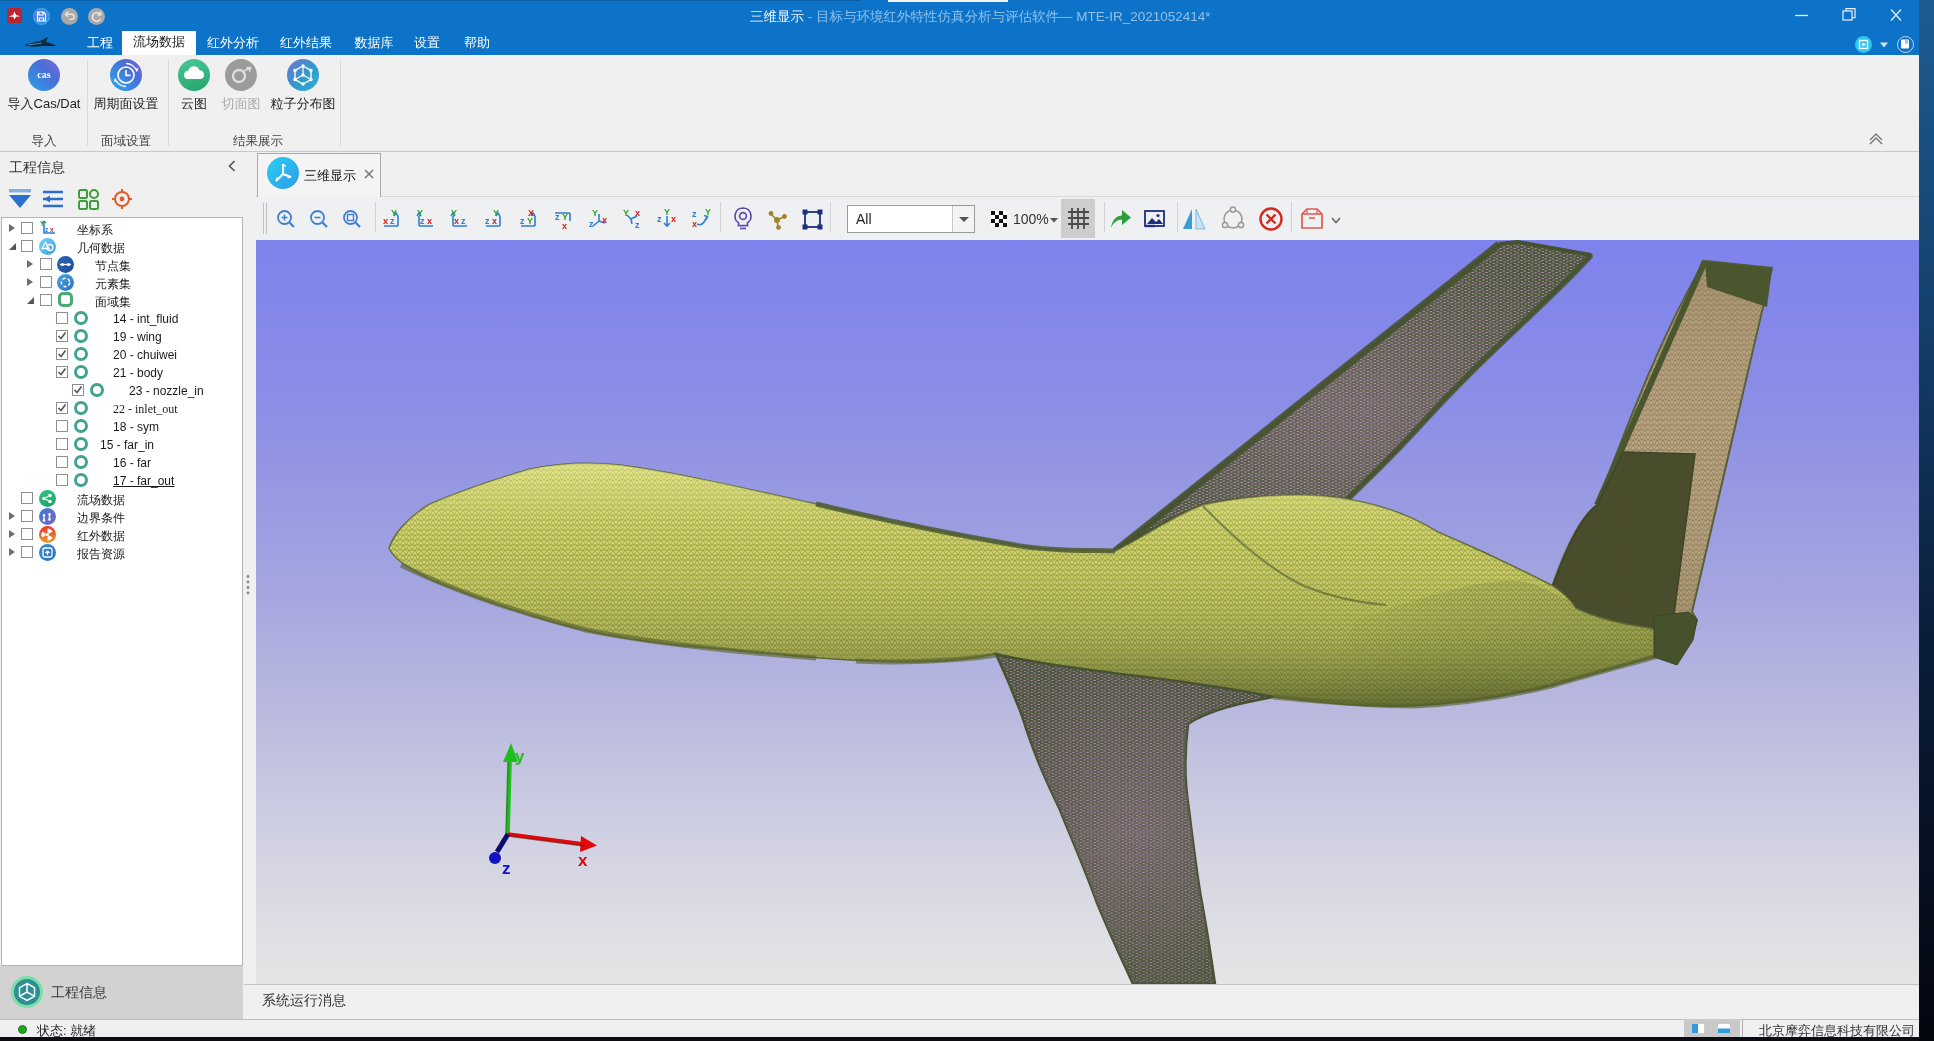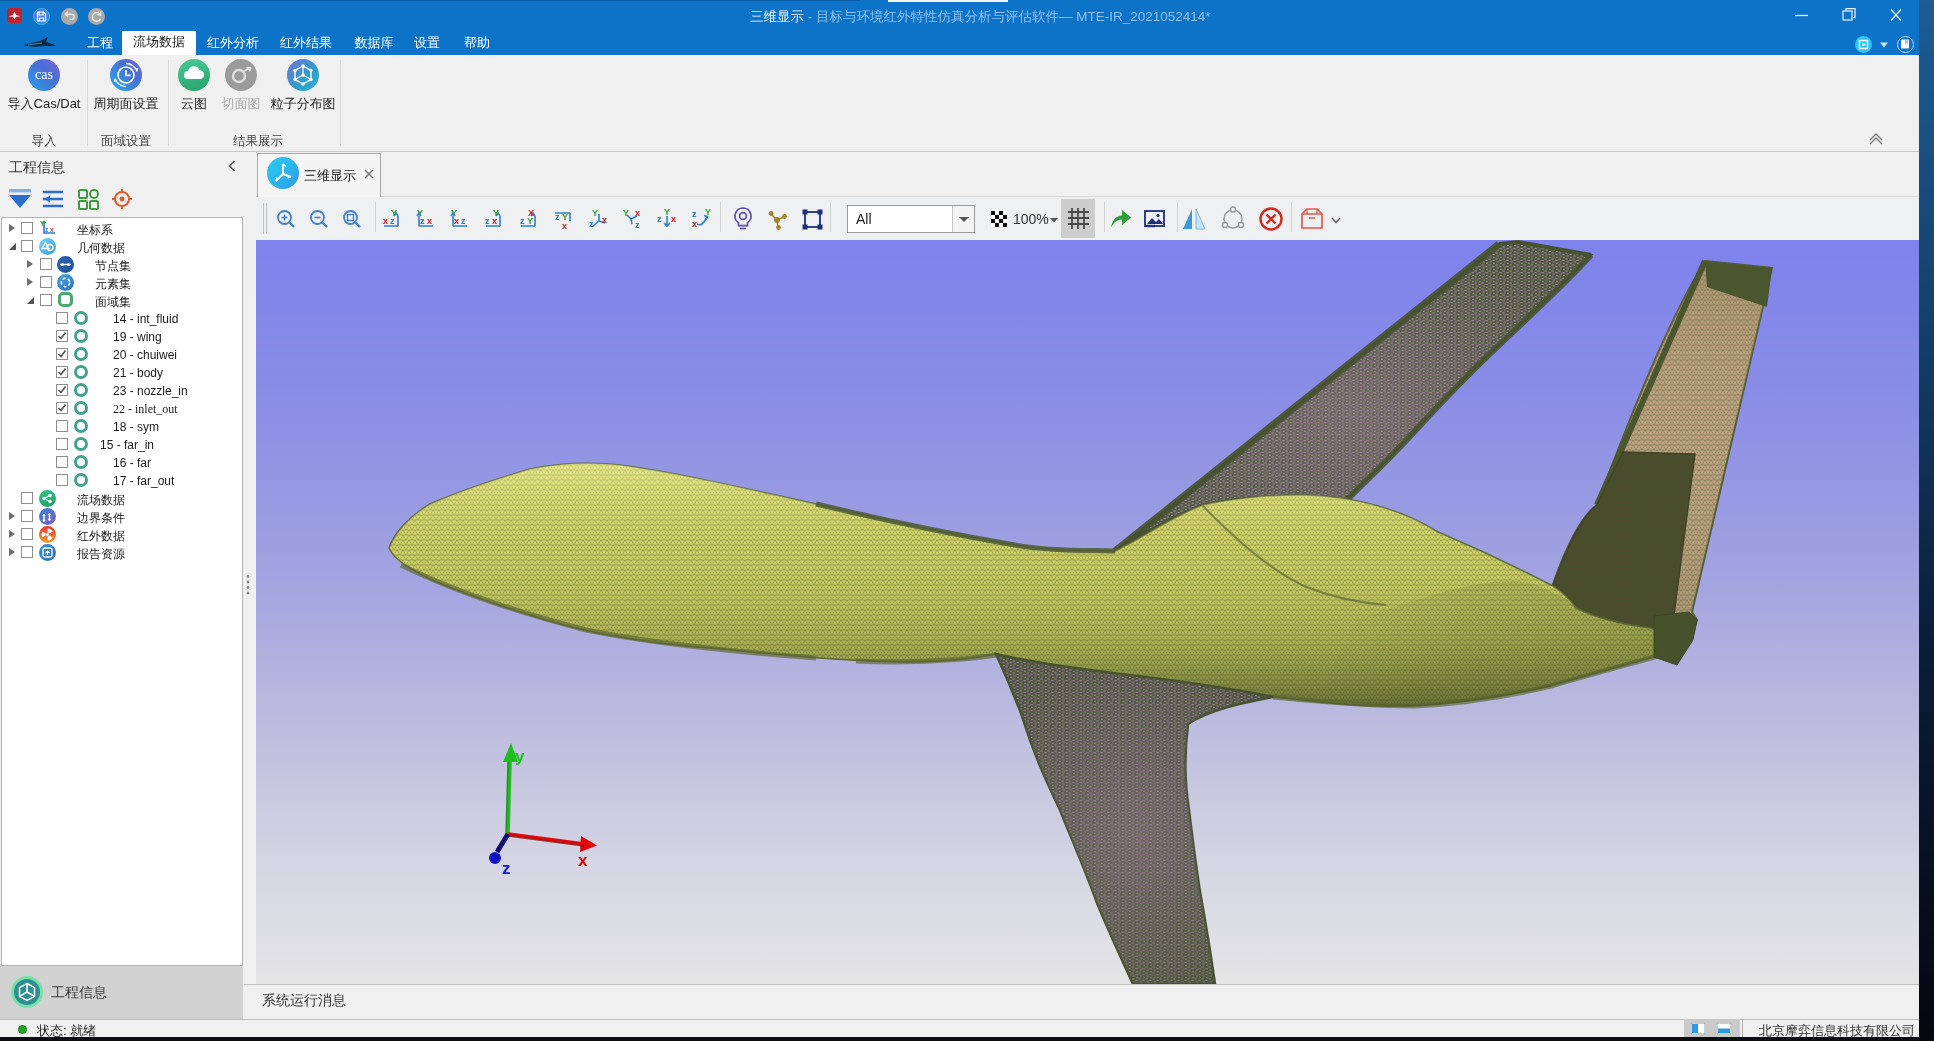--- a/index.html
+++ b/index.html
@@ -72,21 +72,21 @@
 </svg>
 <div class="menutab sel" style="left:122px;width:74px;">流场数据</div>
 <div class="menutab" style="left:78px;width:44px;">工程</div>
 <div class="menutab" style="left:206px;width:54px;">红外分析</div>
 <div class="menutab" style="left:279px;width:54px;">红外结果</div>
 <div class="menutab" style="left:353px;width:42px;">数据库</div>
 <div class="menutab" style="left:414px;width:26px;">设置</div>
 <div class="menutab" style="left:464px;width:26px;">帮助</div>
 <div class="abs ribbon"></div>
 <div class="abs ricon" style="left:28px;top:59px;background:linear-gradient(45deg,#2f94e4 15%,#4a6ed6 60%,#7a68d8 95%);">
-<div style="color:#fff;font-family:'Liberation Serif',serif;font-weight:normal;font-size:14px;text-align:center;line-height:32px;">cas</div>
+<div style="color:#fff;font-family:'Liberation Serif',serif;font-weight:bold;font-size:10px;text-align:center;line-height:32px;">cas</div>
   </div>
 <div class="rlabel" style="left:-26px;">导入Cas/Dat</div>
 <div class="abs ricon" style="left:110px;top:59px;background:linear-gradient(45deg,#2f9ce8 15%,#4a6ed6 65%,#7a68d8 95%);">
 <svg width="32" height="32" viewBox="0 0 32 32">
       <circle cx="16" cy="16" r="8" fill="none" stroke="#fff" stroke-width="1.6"></circle>
 <path d="M16,11 v5.4 h4.6" fill="none" stroke="#fff" stroke-width="1.6"></path>
 <path d="M16,4.5 a11.5,11.5 0 0 1 11,8" fill="none" stroke="#fff" stroke-width="1.3"></path>
 <path d="M16,27.5 a11.5,11.5 0 0 1 -11,-8" fill="none" stroke="#fff" stroke-width="1.3"></path>
 <path d="M25.5,9.5 l1.8,2.8 l1,-3" fill="#fff" stroke="none"></path>
       <path d="M6.5,22.5 l-1.8,-2.8 l-1,3" fill="#fff" stroke="none"></path>
@@ -227,21 +227,21 @@
   </div>
 <div class="trow" style="left:0;top:363px;width:242px;">
     <div class="cb" style="left:56px;">
       <svg width="10" height="10" viewBox="0 0 10 10" style="position:absolute;left:0px;top:0px;">
         <path d="M1.5,5 L4,7.5 L8.5,1.5" stroke="#555" stroke-width="1.6" fill="none"></path>
       </svg>
     </div>
     <div class="ring" style="left:74px;"></div>
     <div class="ttext" style="left:113px;">21 - body</div>
   </div>
-<div class="trow" style="left:0;top:381px;width:222px;text-decoration:underline;">
+<div class="trow" style="left:16px;top:381px;width:222px;text-decoration:underline;">
     <div class="cb" style="left:56px;">
       <svg width="10" height="10" viewBox="0 0 10 10" style="position:absolute;left:0px;top:0px;">
         <path d="M1.5,5 L4,7.5 L8.5,1.5" stroke="#555" stroke-width="1.6" fill="none"></path>
       </svg>
     </div>
     <div class="ring" style="left:74px;"></div>
     <div class="ttext" style="left:113px;">23 - nozzle_in</div>
   </div>
 <div class="trow" style="left:0;top:399px;width:242px;font-family:Liberation Serif, serif;">
     <div class="cb" style="left:56px;">
@@ -263,21 +263,21 @@
     <div class="ttext" style="left:100px;">15 - far_in</div>
   </div>
 <div class="trow" style="left:0;top:453px;width:242px;">
     <div class="cb" style="left:56px;"></div>
     <div class="ring" style="left:74px;"></div>
     <div class="ttext" style="left:113px;">16 - far</div>
   </div>
 <div class="trow" style="left:0;top:471px;width:242px;">
     <div class="cb" style="left:56px;"></div>
     <div class="ring" style="left:74px;"></div>
-    <div class="ttext" style="left:113px;">17 - far_out</div>
+    <div class="ttext" style="left:113px;text-decoration:underline;">17 - far_out</div>
   </div>
 <div class="trow" style="left:0;top:489px;width:242px;">
     <div class="cb" style="left:21px;"></div>
     <div class="abs tico" style="left:39px;top:1px;background:linear-gradient(160deg,#2fc48a,#1f9e62);">
    <svg width="17" height="17" viewBox="0 0 17 17">
         <circle cx="11" cy="5.5" r="1.8" fill="#fff"></circle>
         <circle cx="5" cy="8.5" r="1.8" fill="#fff"></circle>
         <circle cx="11" cy="11.5" r="1.8" fill="#fff"></circle>
         <path d="M6.5,7.8 L9.5,6.2 M6.5,9.2 L9.5,10.8" stroke="#fff" stroke-width="1.2"></path>
       </svg>

